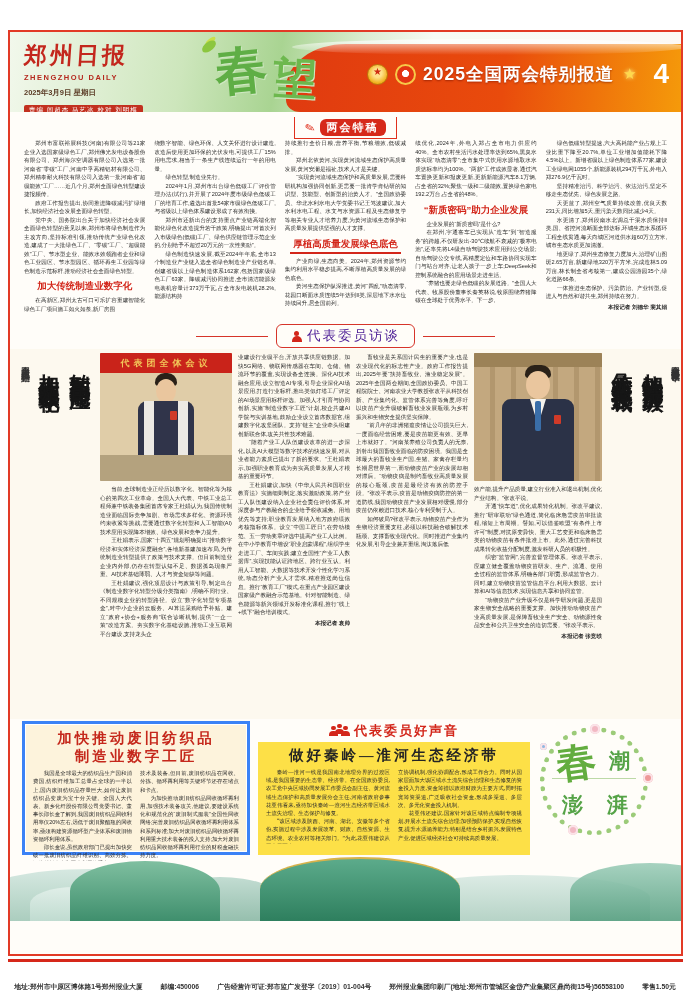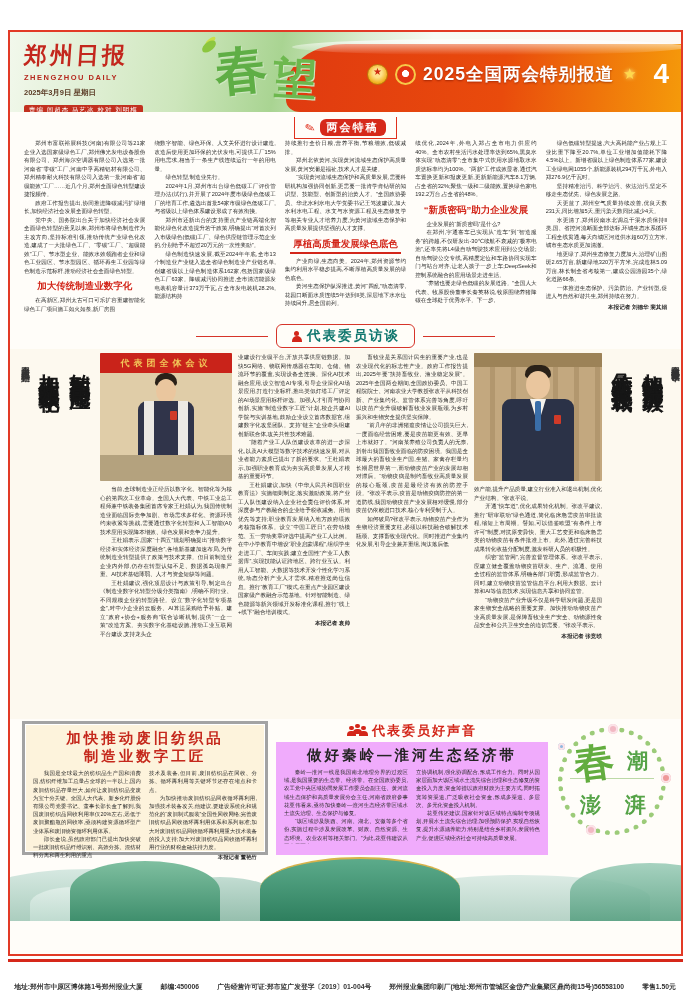--- a/index.html
+++ b/index.html
@@ -65,21 +65,21 @@
          text-indent:0; margin:4px 0 3px; }
   .b-hu { font-size:9.5px !important; font-weight:bold; color:#d3261a !important; text-align:center !important;
          text-indent:0; margin:4px auto 3px; border-bottom:2px solid #d3261a; width:92%; padding-bottom:1px; }
   .b-by { text-align:right !important; font-weight:bold; margin-top:2px; text-indent:0; color:#111; }
 
   
   .sec-head { display:flex; justify-content:center; align-items:center; height:26px; position:relative; }
   .sec-head .line { height:1px; background:#d6342a; width:72px; }
   .sec-pill { display:flex; align-items:center; gap:5px; border:1.5px solid #d6342a; border-radius:6px;
             padding:2px 14px; margin:0 8px; background:#fffdf8; }
-  .sec-pill .t { color:#0f766e; font-weight:bold; font-size:13.5px; letter-spacing:2px; }
+  .sec-pill .t { color:#4c1d95; font-weight:normal; font-size:13.5px; letter-spacing:2px; }
   .icon-person { width:11px; height:11px; position:relative; }
   .icon-person::before { content:""; position:absolute; left:3px; top:0; width:5px; height:5px;
             border-radius:50%; background:#d3261a; }
   .icon-person::after { content:""; position:absolute; left:0.5px; top:5.5px; width:10px; height:5.5px;
             border-radius:5px 5px 0 0; background:#d3261a; }
   .icon-group { width:20px; height:12px; position:relative; }
   .icon-group i { position:absolute; width:9px; height:11px; }
   .icon-group i::before { content:""; position:absolute; left:2px; top:0; width:4.5px; height:4.5px;
             border-radius:50%; background:#d3261a; }
   .icon-group i::after { content:""; position:absolute; left:0; top:4.8px; width:8.5px; height:5px;
@@ -119,31 +119,31 @@
   .photo2::before { content:""; position:absolute; top:0; left:0; right:0; height:14px; background:#9c8257; }
   .p2-head { left:52px; top:18px; width:24px; height:28px; } .p2-hair { left:51px; top:12px; width:26px; }
   .p2-body { left:28px; top:46px; width:72px; height:82px; background:#2b3247; }
   .p2-shirt { position:absolute; left:56px; top:46px; width:16px; height:26px; background:#f5f2ec;
             clip-path:polygon(0 0,100% 0,50% 100%); }
   .p2-tie { position:absolute; left:61px; top:48px; width:6px; height:30px; background:#3a6ea8; border-radius:2px; }
   .p2-badge { left:80px; top:62px; }
 
   
   .voices { display:flex; gap:8px; padding:2px 12px 0; height:136px; position:relative; }
-  .voice-box { width:246px; flex:0 0 auto; background:#fdf3dc; border:3px solid #a3a3a3;
+  .voice-box { width:228px; flex:0 0 auto; background:#fdf3dc; border:3px solid #3b82f6;
             box-shadow:inset 0 0 0 1px #fff; padding:5px 8px 4px; }
   .voice-title { text-align:center; font-weight:900; letter-spacing:3px; line-height:1.25; }
   .voice-title.red { color:#c5281c; font-size:14.5px; }
   .voice-title.dark { color:#242424; font-size:14.5px; }
   .voice-cols { display:flex; gap:8px; margin-top:4px; height:92px; overflow:hidden; }
   .voice-cols .bcol p { font-size:5.4px; }
   .voice-right { width:272px; flex:0 0 auto; display:flex; flex-direction:column; }
   .voices-head { height:20px; margin-bottom:1px; }
   .voices-head .t { font-size:13px; }
-  .voice-plain { background:#f0abfc; padding:4px 8px; height:114px; overflow:hidden; }
+  .voice-plain { background:#fde047; padding:4px 8px; height:114px; overflow:hidden;font-family:Liberation Serif, serif; }
   .voice-plain .voice-cols { height:76px; }
 
   
   .wreath { position:relative; width:112px; height:112px; margin-top:4px; flex:0 0 auto; }
   .wreath-ring { position:absolute; inset:2px; border:5px dotted #9ccb79; border-radius:50%; }
   .wflower { position:absolute; width:10px; height:10px; border-radius:50%; background:#f2b9c4;
             box-shadow:0 0 0 2px #fbe3e8 inset; }
   .wf1{ top:-1px; left:52px; } .wf2{ top:48px; right:-3px; background:#e99; }
   .wf3{ bottom:2px; left:30px; } .wf4{ top:18px; left:2px; width:7px; height:7px; background:#8fb7e0; }
   .wchar { position:absolute; font-family:"DejaVu Serif","Liberation Serif",serif; font-weight:bold; color:#55a347; }

